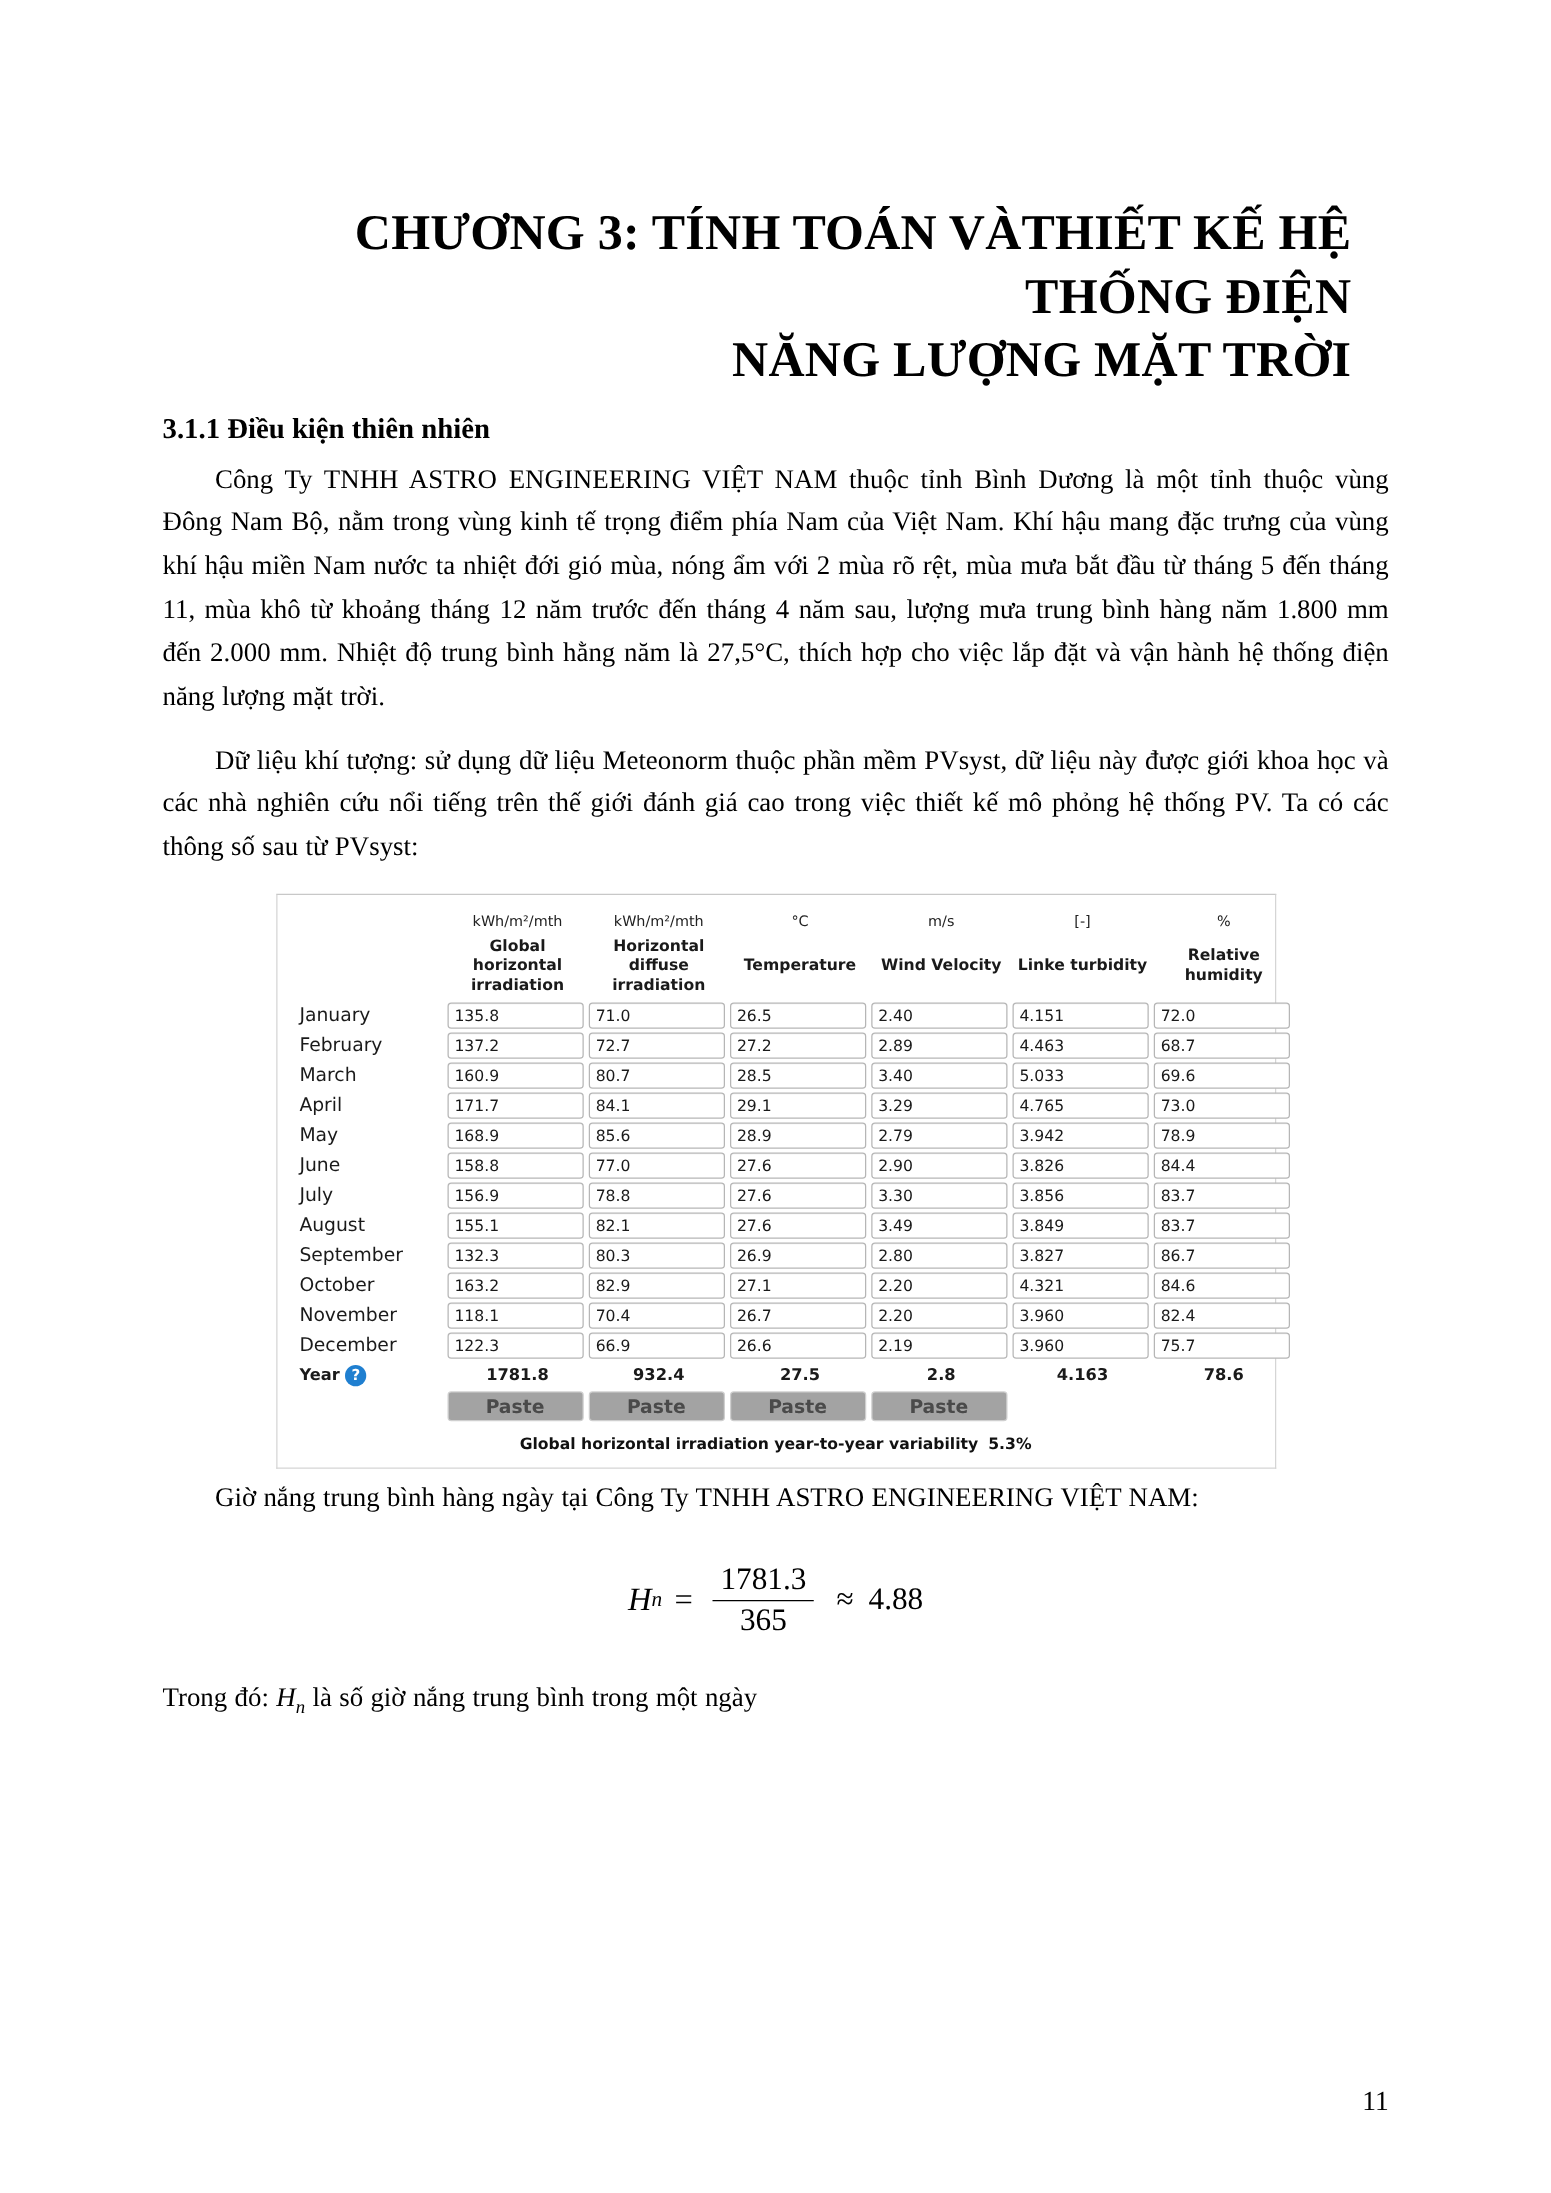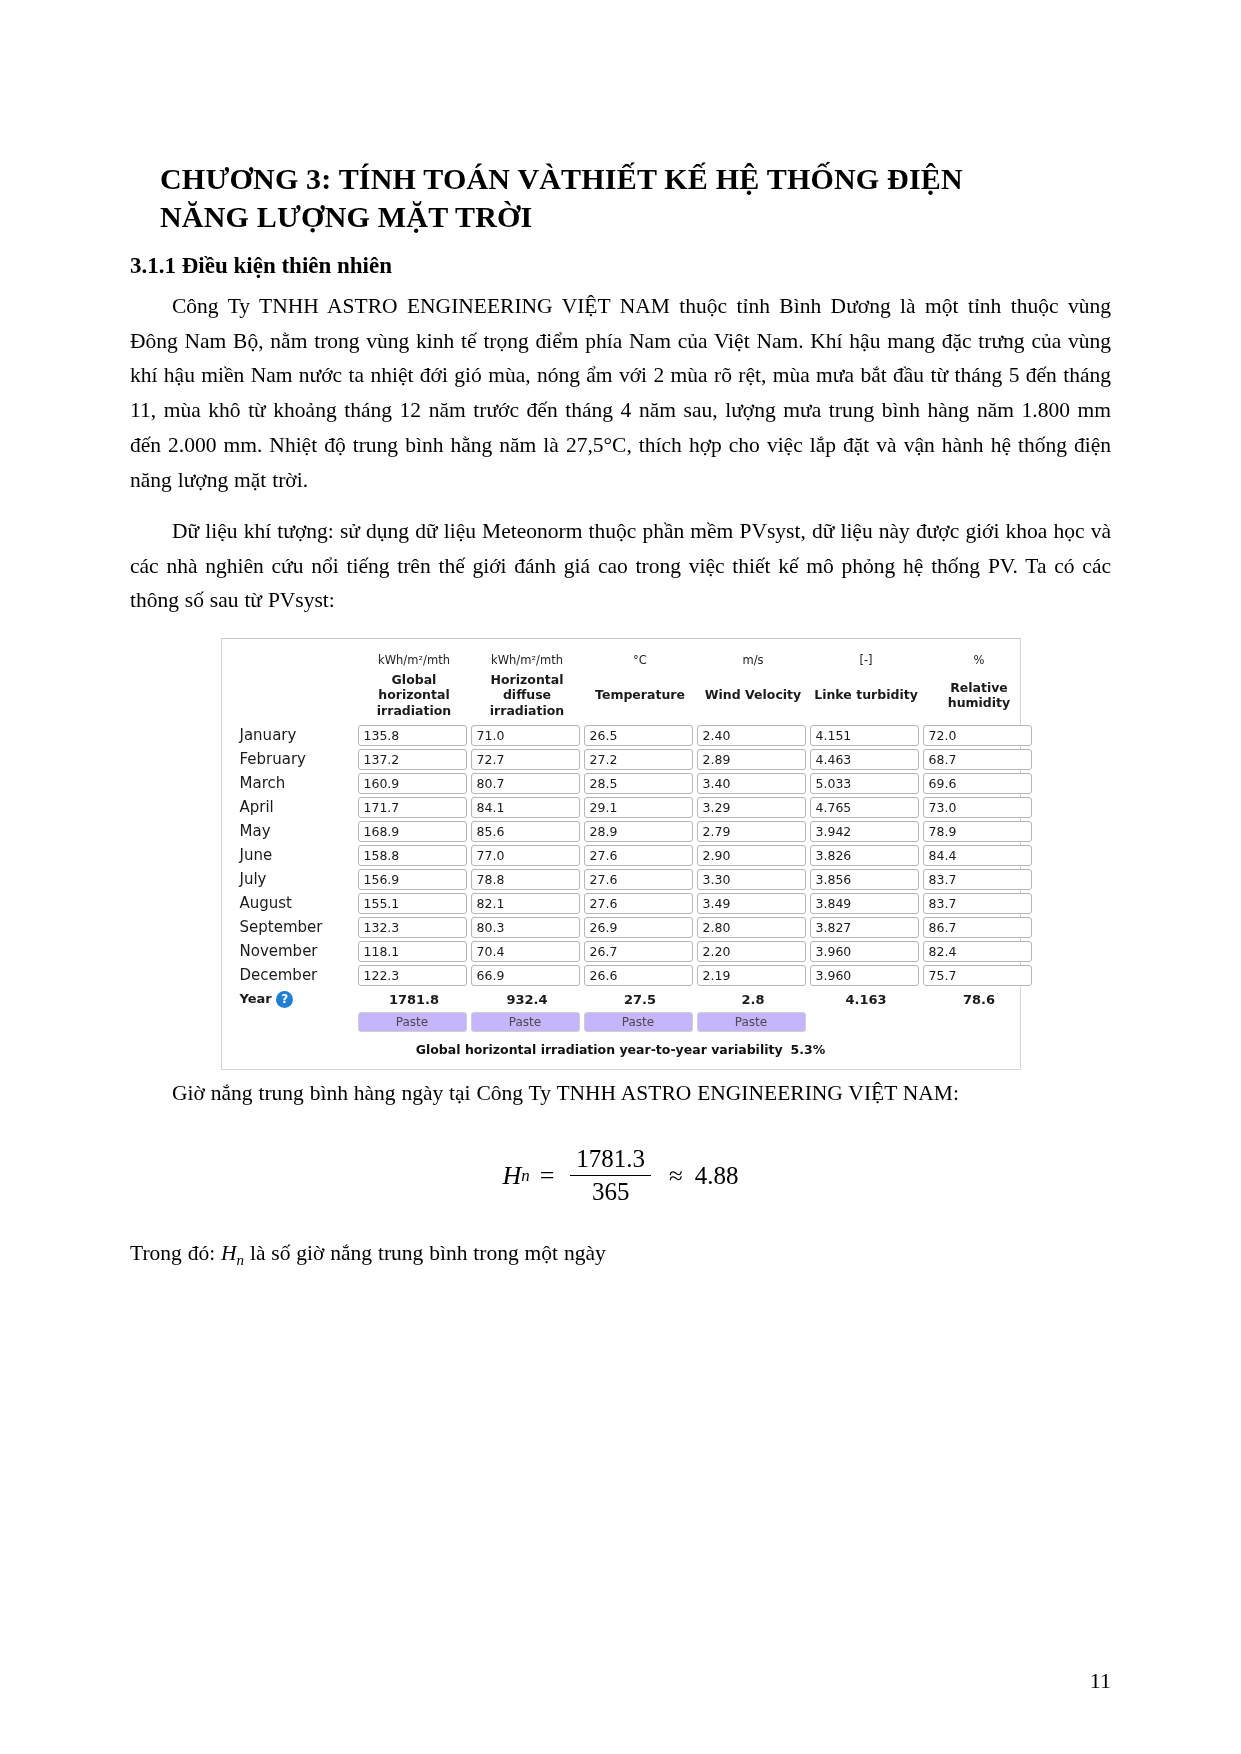--- a/index.html
+++ b/index.html
@@ -11,23 +11,23 @@
     position:relative;
     overflow:hidden;
   }
   .page { position:relative; width:1241px; height:1754px; box-sizing:border-box;
           padding:150px 130px 60px 130px; }
 
   
   .chapter-title {
     font-family:"Liberation Serif", serif;
     font-weight:bold;
-    font-size:30px;
+    font-size:40px;
     line-height:1.28;
-    text-align:left;
+    text-align:right;
     margin:10px 30px 14px 30px;
     letter-spacing:0.2px;
   }
   .h2 {
     font-family:"Liberation Serif", serif;
     font-weight:bold;
     font-size:26px;
     margin:18px 0 4px 0;
   }
   .h3 {
@@ -92,23 +92,23 @@
   tr.row-year td { padding-top:4px; }
   .year-label { font-size:13px; font-weight:bold; }
   .year-val { font-size:13px; font-weight:bold; text-align:center; padding-right:4px;margin-top:30px; }
   .help-badge {
     display:inline-block; width:17px; height:17px; border-radius:50%;
     background:#1f7fd0; color:#ffffff; font-size:12px; font-weight:bold;
     text-align:center; line-height:17px; vertical-align:middle;
     font-family:"DejaVu Sans", sans-serif;
   }
   .paste-btn {
-    border:1px solid #cfcfcf; background:#c4b5fd; color:#4a4a4a;
-    font-size:12px; text-align:center; border-radius:3px;
-    padding:2px 0; margin:4px 4px 0 0;
+    border:1px solid #cfcfcf; background:#a3a3a3; color:#4a4a4a;
+    font-size:15px; text-align:center; border-radius:3px;
+    padding:2px 0; margin:4px 4px 0 0;font-weight:bold;
   }
   .pv-footnote {
     margin-top:10px; text-align:center; font-size:12.5px; font-weight:bold;
     color:#111;
   }
   .pv-footnote .pct { margin-left:8px; }
 
   .fig-caption {
     text-align:center; font-size:21px; font-style:italic;
     font-family:"Liberation Serif", serif;
@@ -368,20 +368,41 @@
                 <div class="cellbox">2.80</div>
               </td>
               <td>
                 <div class="cellbox">3.827</div>
               </td>
               <td>
                 <div class="cellbox">86.7</div>
               </td>
             </tr>
             <tr>
+              <td class="month-cell">October</td>
+              <td>
+                <div class="cellbox">163.2</div>
+              </td>
+              <td>
+                <div class="cellbox">82.9</div>
+              </td>
+              <td>
+                <div class="cellbox">27.1</div>
+              </td>
+              <td>
+                <div class="cellbox">2.20</div>
+              </td>
+              <td>
+                <div class="cellbox">4.321</div>
+              </td>
+              <td>
+                <div class="cellbox">84.6</div>
+              </td>
+            </tr>
+            <tr>
               <td class="month-cell">November</td>
               <td>
                 <div class="cellbox">118.1</div>
               </td>
               <td>
                 <div class="cellbox">70.4</div>
               </td>
               <td>
                 <div class="cellbox">26.7</div>
               </td>

